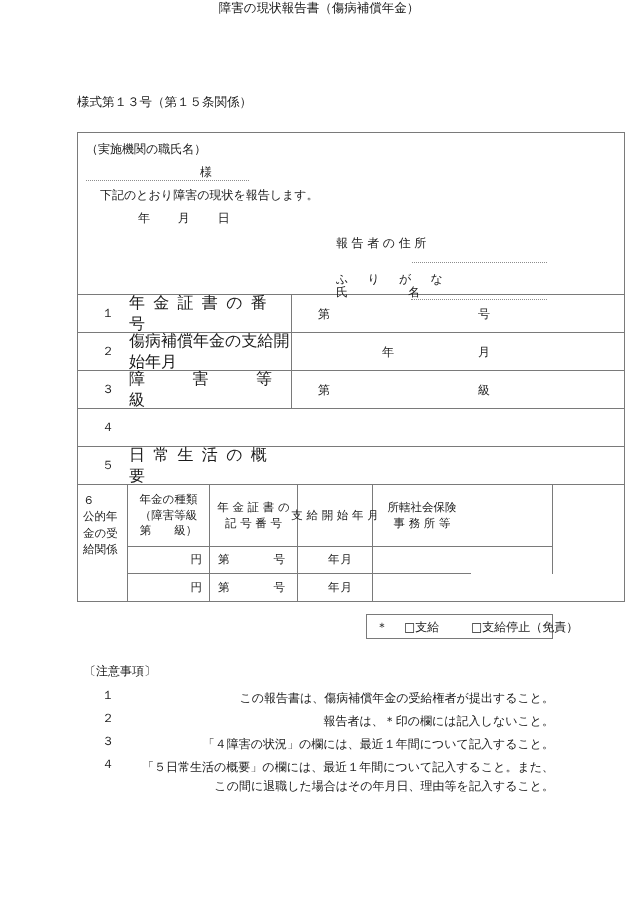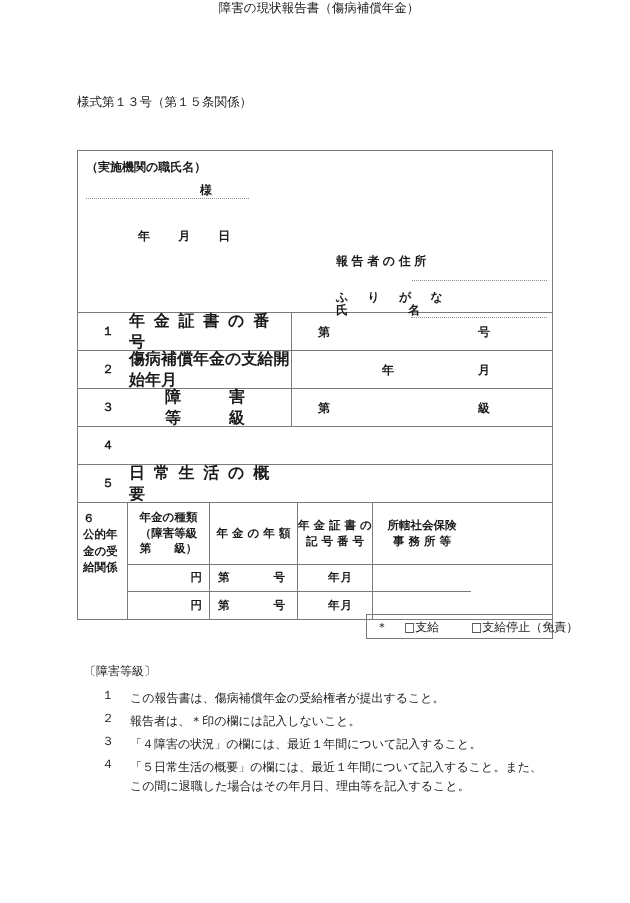--- a/index.html
+++ b/index.html
@@ -21,45 +21,44 @@
     left: 0; top: 0;
     width: 630px;
     height: 903px;
     overflow: hidden;
   }
 
   
   .t { position: absolute; white-space: pre; line-height: 1; }
   .sp1 { letter-spacing: 0.10em; }
   .sp2 { letter-spacing: 0.30em; }
-  .sp3 { letter-spacing: 0.55em; margin-left: 36px; }
+  .sp3 { letter-spacing: 0.55em; }
 
   
   .form-no {
     left: 77px; top: 96px;
     font-size: 12.5px;
   }
   .doc-title {
     left: 0; top: 117px;
     width: 630px;
     text-align: center;
     font-size: 12.5px;
     padding-left: 8px;
     box-sizing: border-box;
   }
 
   
   .frame {
     position: absolute;
     left: 77px;
-    top: 150px;
-    width: 476px;
+    top: 132px;
+    width: 548px;
     border: 1px solid #7a7a7a;
     box-sizing: border-box;
-    font-weight: bold;
   }
   .row {
     position: relative;
     border-bottom: 1px solid #7a7a7a;
     box-sizing: border-box;
   }
   .row:last-child { border-bottom: none; }
 
   
   .hdr-block { height: 162px; }
@@ -185,40 +184,42 @@
   }
   .note .n {
     position: absolute;
     left: 0; top: 0;
   }
   .note .txt {
     position: absolute;
     left: 28px; top: 0;
     width: 424px;
     line-height: 1.62;
+    text-align: right;
   }
   .note-1 { top: 24px;  height: 20px; }
   .note-2 { top: 47px;  height: 20px; }
   .note-3 { top: 70px;  height: 20px; }
   .note-4 { top: 93px;  height: 42px; }
 </style>
 </head>
 <body>
 
 <div class="page">
 
   <div class="t form-no">様式第１３号（第１５条関係）</div>
   <div class="doc-title">障害の現状報告書（傷病補償年金）</div>
 
   <div class="frame">
 
     <div class="row hdr-block">
       <div class="t lbl-org">（実施機関の職氏名）</div>
       <div class="dots dots-sama"></div>
       <div class="t lbl-sama">様</div>
+      <div class="t lbl-intro">下記のとおり障害の現状を報告します。</div>
       <div class="t lbl-date">年　　 月　　 日</div>
       <div class="t lbl-addr sp2">報告者の住所</div>
       <div class="dots dots-addr"></div>
       <div class="t lbl-furigana sp2">ふ　り　が　な</div>
       <div class="t lbl-name">氏　　　　　名</div>
       <div class="dots dots-name"></div>
     </div>
 
     <div class="row num-row">
       <div class="lab">
@@ -276,29 +277,29 @@
         <span class="ln">金の受</span>
         <span class="ln">給関係</span>
       </div>
 
       <div class="c-head">
         <span class="ln">年金の種類</span>
         <span class="ln">（障害等級</span>
         <span class="ln">第　　級）</span>
       </div>
 
-      <div class="c-head">
-        <span class="ln">年 金 の 年 額</span>
-      </div>
 
       <div class="c-head">
         <span class="ln">年 金 証 書 の</span>
         <span class="ln">記 号 番 号</span>
       </div>
 
+      <div class="c-head">
+        <span class="ln">支 給 開 始 年 月</span>
+      </div>
 
       <div class="c-head nb-r">
         <span class="ln">所轄社会保険</span>
         <span class="ln">事 務 所 等</span>
       </div>
 
       <div class="c-data"></div>
       <div class="c-data">
         <span class="t d-en">円</span>
       </div>
@@ -329,21 +330,21 @@
     </div>
   </div>
 
   <div class="chk-box">
     <span class="t chk-ast">＊</span>
     <span class="t chk-1">□支給</span>
     <span class="t chk-2">□支給停止（免責）</span>
   </div>
 
   <div class="notes">
-    <div class="notes-title">〔障害等級〕</div>
+    <div class="notes-title">〔注意事項〕</div>
 
     <div class="note note-1">
       <span class="n">１</span>
       <span class="txt">この報告書は、傷病補償年金の受給権者が提出すること。</span>
     </div>
     <div class="note note-2">
       <span class="n">２</span>
       <span class="txt">報告者は、＊印の欄には記入しないこと。</span>
     </div>
     <div class="note note-3">

